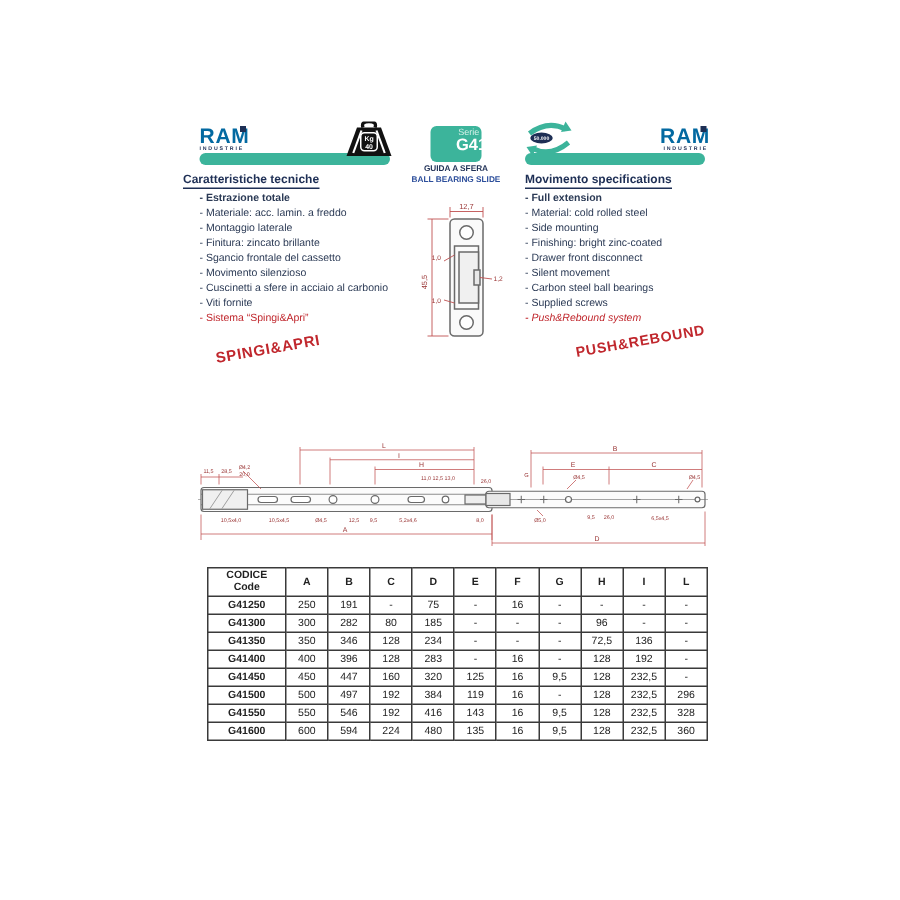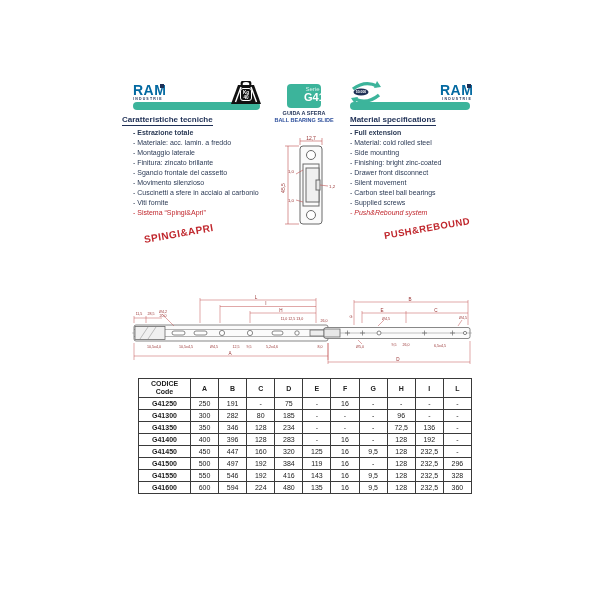--- a/index.html
+++ b/index.html
@@ -90,21 +90,21 @@
       <div class="spec-item">- Materiale: acc. lamin. a freddo</div>
       <div class="spec-item">- Montaggio laterale</div>
       <div class="spec-item">- Finitura: zincato brillante</div>
       <div class="spec-item">- Sgancio frontale del cassetto</div>
       <div class="spec-item">- Movimento silenzioso</div>
       <div class="spec-item">- Cuscinetti a sfere in acciaio al carbonio</div>
       <div class="spec-item">- Viti fornite</div>
       <div class="spec-item red">- Sistema “Spingi&amp;Apri”</div>
     </div>
 
-  <div class="col-title" style="left:350px; top:115px;">Material specifications</div>
+  <div class="col-title" style="left:350px; top:115px;">Movimento specifications</div>
   <div class="spec-list" style="left:350px; top:128px; width:124px;">
       <div class="spec-item bold">- Full extension</div>
       <div class="spec-item">- Material: cold rolled steel</div>
       <div class="spec-item">- Side mounting</div>
       <div class="spec-item">- Finishing: bright zinc-coated</div>
       <div class="spec-item">- Drawer front disconnect</div>
       <div class="spec-item">- Silent movement</div>
       <div class="spec-item">- Carbon steel ball bearings</div>
       <div class="spec-item">- Supplied screws</div>
       <div class="spec-item red-italic">- Push&amp;Rebound system</div>

